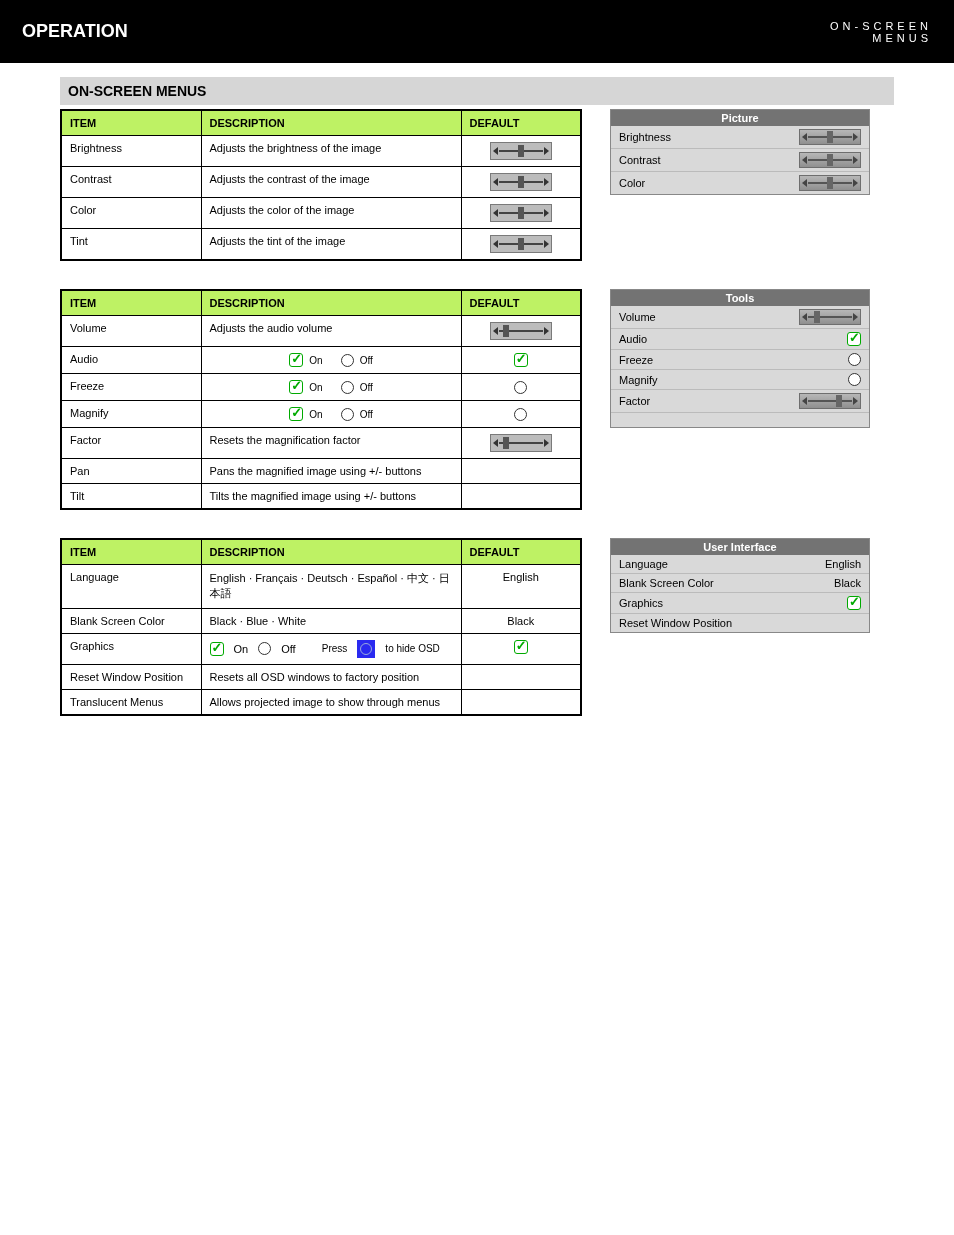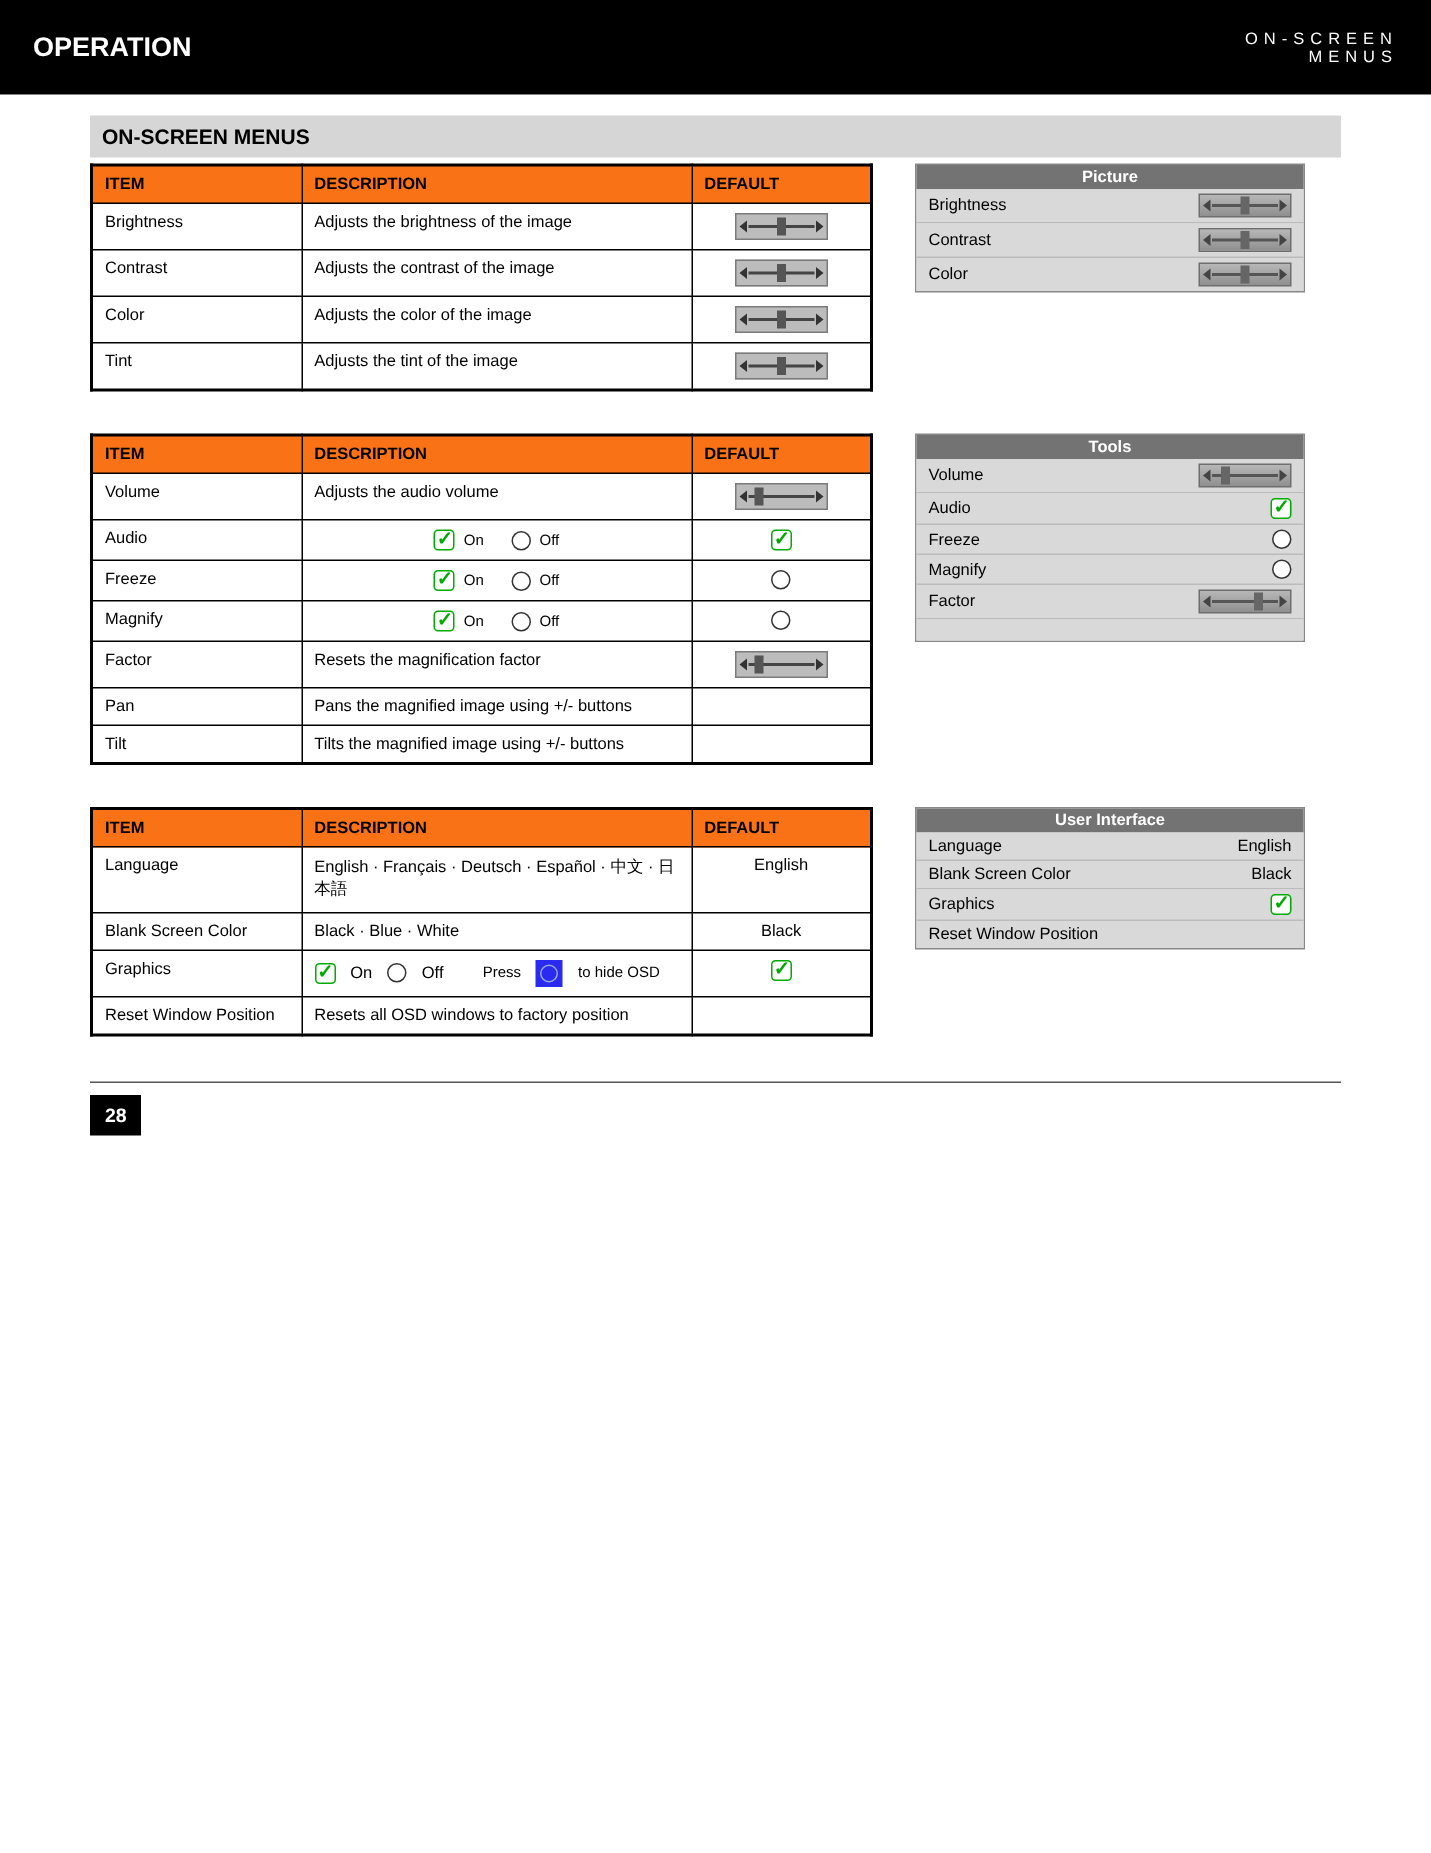--- a/index.html
+++ b/index.html
@@ -14,21 +14,21 @@
   .page { position: relative; width: 954px; padding: 0 0 40px 0; }
   .blackbar { background:#000; color:#fff; height:63px; padding:12px 22px; display:flex; align-items:center; justify-content:space-between; }
   .blackbar .title { font-weight:bold; font-size:18px; }
   .blackbar .sub { font-size:11px; letter-spacing:4px; color:#fff; text-align:right; }
   .graybar { background:#d6d6d6; margin:14px 60px 4px 60px; padding:6px 8px; font-weight:bold; font-size:14px; }
   .introline { margin:4px 60px 14px 60px; font-style:italic; font-size:12px; }
 
   .content-row { display:flex; align-items:flex-start; margin:0 60px 28px 60px; gap:28px; }
   .doc-table { border-collapse:collapse; border:2px solid #000; width:520px; table-layout:fixed; }
   .doc-table th, .doc-table td { border:1px solid #000; padding:6px 8px; vertical-align:top; font-size:11px; text-align:left; }
-  .doc-table thead th { background:#f97316; font-weight:bold; }
+  .doc-table thead th { background:#bef264; font-weight:bold; }
   .doc-table .c1 { width:140px; }
   .doc-table .c2 { width:260px; }
   .doc-table .c3 { width:120px; text-align:center; }
   .doc-table td.center { text-align:center; }
 
   .osd { width:260px; border:1px solid #888; font-size:11px; }
   .osd-hdr { background:#737373; color:#fff; font-weight:bold; text-align:center; padding:2px 4px; }
   .osd-row { display:flex; justify-content:space-between; align-items:center; padding:3px 8px; background:#d9d9d9; border-bottom:1px solid #bbb; }
   .osd-row:last-child { border-bottom:none; }
   .osd-extra { height:14px; background:#d9d9d9; }
@@ -283,20 +283,25 @@
             <span class="note">to hide OSD</span>
           </div>
         </td>
         <td class="center"><span class="chk on"></span></td>
       </tr>
       <tr>
         <td>Reset Window Position</td>
         <td>Resets all OSD windows to factory position</td>
         <td class="center"></td>
       </tr>
+      <tr>
+        <td>Translucent Menus</td>
+        <td>Allows projected image to show through menus</td>
+        <td class="center"></td>
+      </tr>
     </tbody>
   </table>
 
   <div class="osd">
     <div class="osd-hdr">User Interface</div>
     <div class="osd-row">
       <span>Language</span>
       <span>English</span>
     </div>
     <div class="osd-row">
@@ -307,17 +312,14 @@
       <span>Graphics</span>
       <span class="chk on"></span>
     </div>
     <div class="osd-row">
       <span>Reset Window Position</span>
       <span></span>
     </div>
   </div>
 </div>
 
-<div class="footer">
-  <span class="pagenum">28</span>
-</div>
 
 </div>
 
 </body></html>

